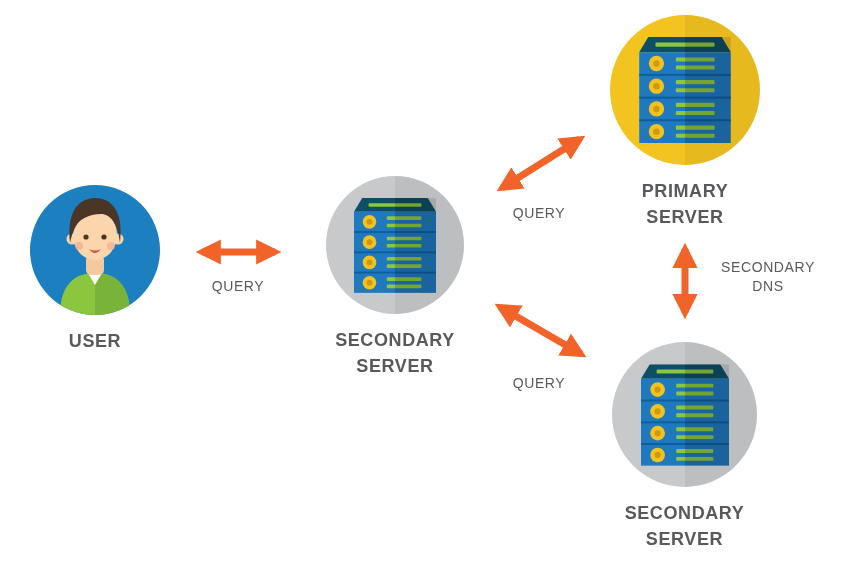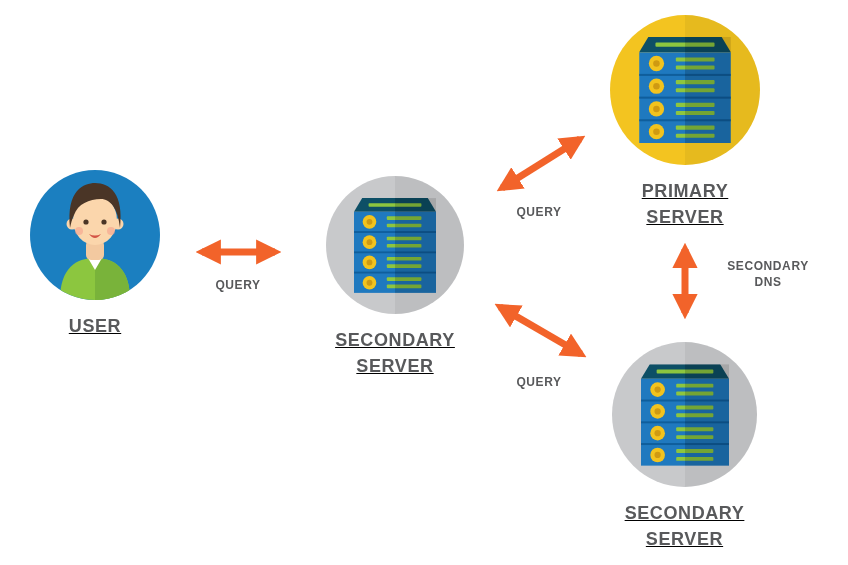--- a/index.html
+++ b/index.html
@@ -1,40 +1,40 @@
 <!DOCTYPE html>
 <html style="--arrow: #f2632a; --text: #58595b; --circle-user: #1b7fc0; --circle-gray: #c8c9cb; --circle-yellow: #f3c420; --server-blue: #1f79bf; --server-top: #0d4f66; --knob-yellow: #f2c31e; --line-green: #8dc63f;"><head>
 <meta charset="utf-8">
 <style>
   html,body{margin:0;padding:0;}
   body{
     width:848px;height:565px;position:relative;background:#ffffff;
     font-family:"Liberation Sans","DejaVu Sans",sans-serif;
     overflow:hidden;
   }
-  .node{position:absolute;display:flex;flex-direction:column;align-items:center;text-decoration:underline;}
+  .node{position:absolute;display:flex;flex-direction:column;align-items:center;}
   .circle{
     border-radius:50%;display:flex;align-items:center;justify-content:center;
     overflow:hidden;position:relative;flex:0 0 auto;
   }
   .circle.shade::after{
     content:"";position:absolute;top:0;bottom:0;right:0;width:50%;
     background:rgba(0,0,0,0.05);pointer-events:none;
   }
   .circle-user{background:var(--circle-user,#1b7fc0);}
   .circle-gray{background:var(--circle-gray,#c8c9cb);}
   .circle-yellow{background:var(--circle-yellow,#f3c420);}
   .node-label{
     margin-top:13px;text-align:center;color:var(--text,#58595b);
     font-size:18px;font-weight:600;letter-spacing:0.6px;line-height:1.45;
     white-space:pre-line;
   }
   .edge-label{
     position:absolute;text-align:center;color:var(--text,#58595b);
-    font-size:12px;font-weight:700;letter-spacing:0.6px;line-height:1.35;
+    font-size:14px;font-weight:400;letter-spacing:0.6px;line-height:1.35;
     white-space:pre-line;
   }
   #arrows{position:absolute;left:0;top:0;pointer-events:none;}
   #arrows line{stroke:var(--arrow,#f2632a);stroke-width:7;}
   #arrows marker path{fill:var(--arrow,#f2632a);}
   .hidden-defs{position:absolute;width:0;height:0;overflow:hidden;}
 </style>
 </head>
 <body>
 
@@ -81,21 +81,21 @@
       <path d="M40,58 C36,20 54,13 65,13 C80,13 94,24 90,58 C88,38 80,29 71,29 C59,29 48,34 44,45 C42,49 41,53 40,58 Z" fill="#4a3526"></path>
       <circle cx="56" cy="52" r="2.6" fill="#4a3526"></circle>
       <circle cx="74" cy="52" r="2.6" fill="#4a3526"></circle>
       <circle cx="49" cy="61" r="4" fill="#f5a08c" opacity="0.6"></circle>
       <circle cx="81" cy="61" r="4" fill="#f5a08c" opacity="0.6"></circle>
       <path d="M59,64 Q65,72 71,64 Q65,67 59,64 Z" fill="#d35446"></path>
     </symbol>
   </defs>
 </svg>
 
-<div class="node" style="left:30px;top:170px;width:130px;">
+<div class="node" style="left:30px;top:185px;width:130px;">
   <div class="circle circle-user" style="width:130px;height:130px;">
     <svg width="130" height="130">
       <use href="#avatar-icon"></use>
     </svg>
   </div>
   <div class="node-label">USER</div>
 </div>
 
 <div class="node" style="left:326px;top:176px;width:138px;">
   <div class="circle circle-gray shade" style="width:138px;height:138px;">

